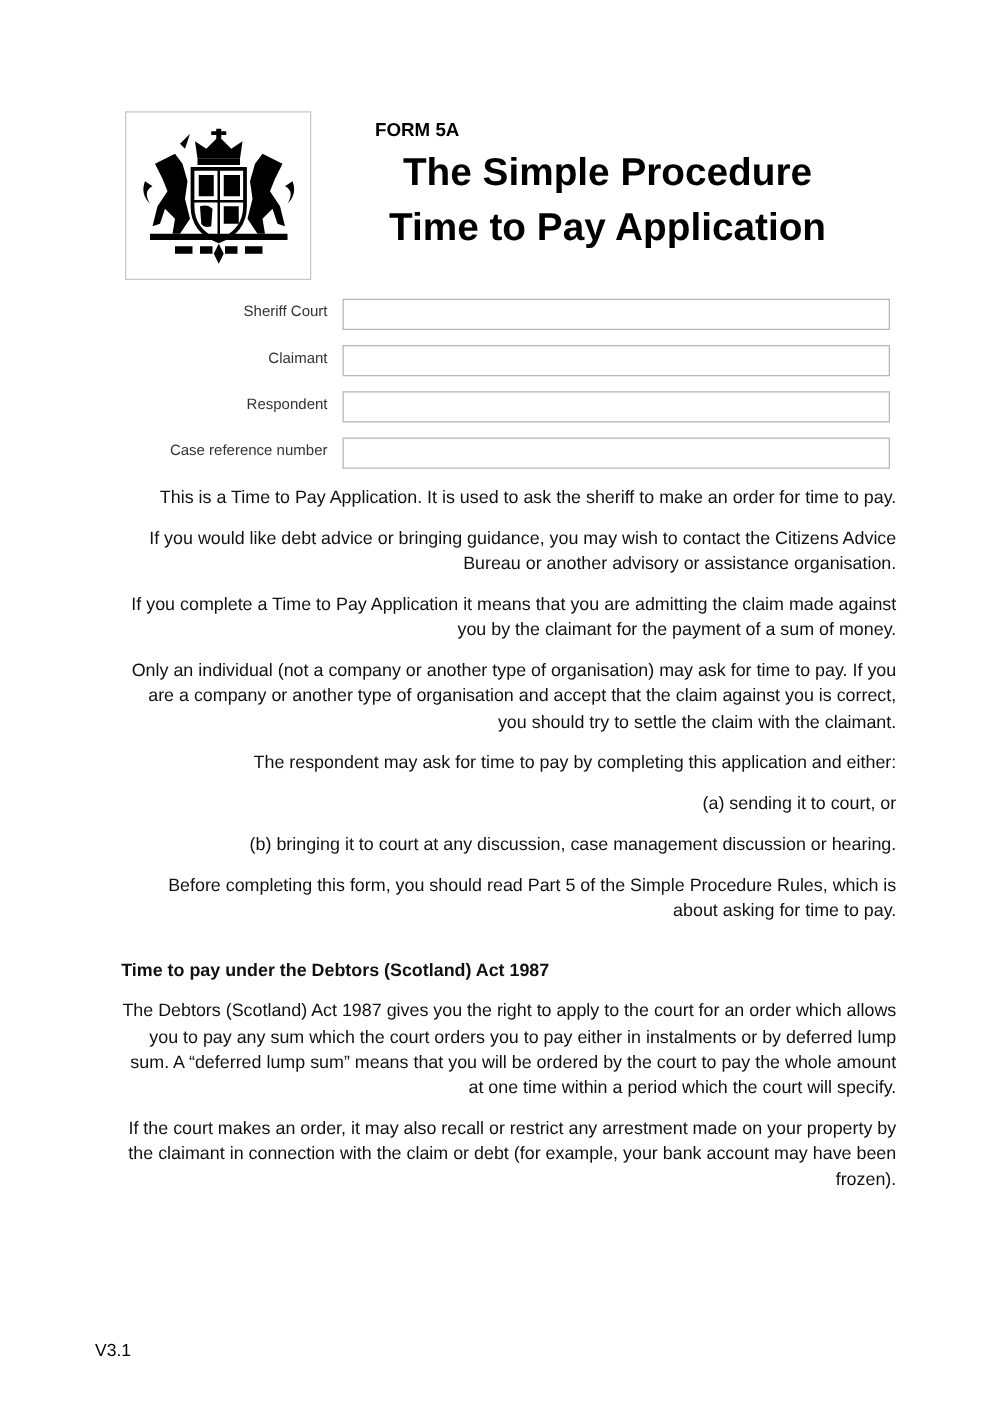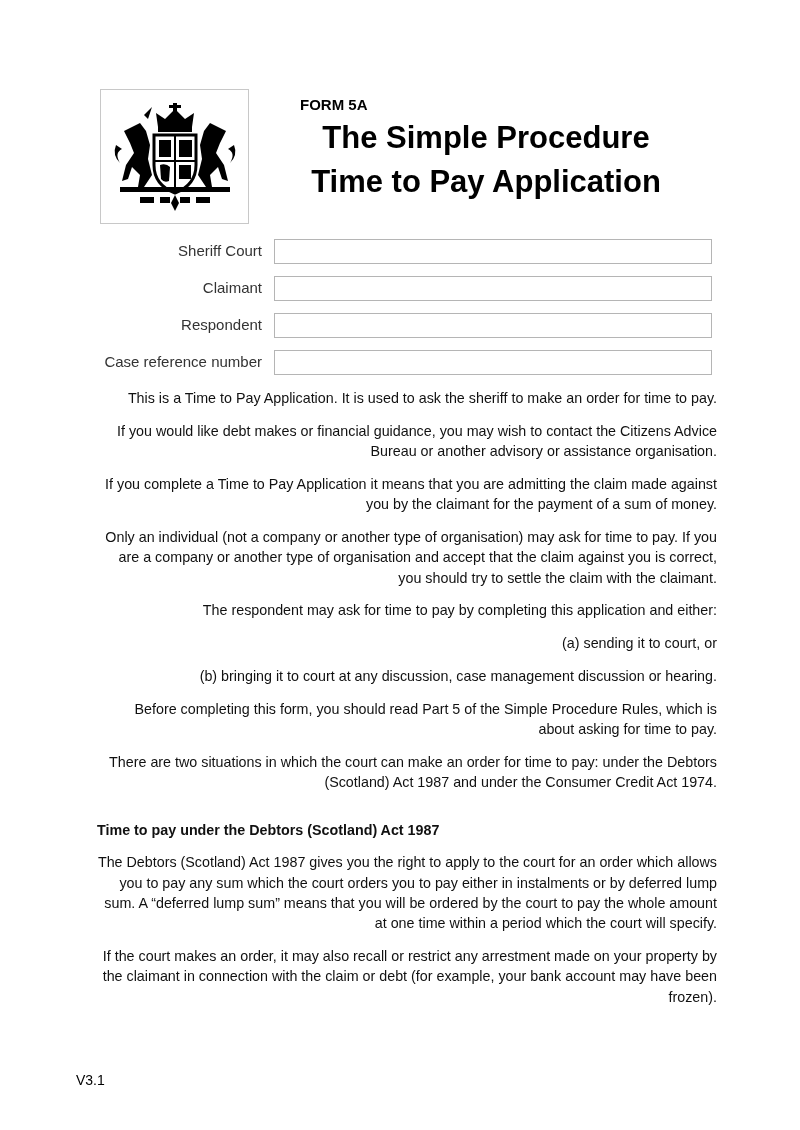--- a/index.html
+++ b/index.html
@@ -6,21 +6,21 @@
   body { width: 800px; height: 1130px; position: relative; overflow: hidden;
          font-family: "Liberation Sans", sans-serif; color: #000; }
   .logo-box { position: absolute; left: 100px; top: 89px; width: 149px; height: 135px;
               border: 1px solid #c8c8c8; box-sizing: border-box; display: flex;
               align-items: center; justify-content: center; }
   .form-no { position: absolute; left: 300px; width: 372px; top: 96px; text-align: left;
              font-weight: bold; font-size: 15px; }
   .title { position: absolute; left: 290px; width: 392px; top: 116px; text-align: center;
            font-weight: bold; font-size: 31px; line-height: 44px; }
   .field-row { position: absolute; left: 100px; width: 612px; height: 25px; }
-  .field-label { position: absolute; right: 450px; top: 3px; font-size: 15px; color: #333;
+  .field-label { position: absolute; right: 450px; top: 3px; font-size: 12px; color: #333;
                  white-space: nowrap; }
   .field-input { position: absolute; left: 174px; top: 0; width: 438px; height: 25px;
                  box-sizing: border-box; border: 1.5px solid #b5b5b5; background: #fff;
                  font-family: "Liberation Sans", sans-serif; font-size: 13px; padding: 2px 6px;
                  outline: none; }
   .body-text { position: absolute; left: 97px; width: 620px; font-size: 14.3px;
                line-height: 20.3px; color: #111; }
   .body-text p { margin: 0 0 12.5px 0; text-align: right; }
   .body-text p.indent { padding-left: 48px; }
   .body-text .b { font-weight: normal; }
@@ -78,26 +78,25 @@
   <span class="field-label">Respondent</span>
   <input class="field-input" type="text" value="" style="">
 </div>
 <div class="field-row" style="top:350px;">
   <span class="field-label">Case reference number</span>
   <input class="field-input" type="text" value="" style="">
 </div>
 
 <div class="body-text" style="top:388px;">
   <p>This is a Time to Pay Application. It is used to ask the sheriff to make an order for time to pay.</p>
-  <p>If you would like debt makes or financial guidance, you may wish to contact the Citizens Advice Bureau or another advisory or assistance organisation.</p>
+  <p>If you would like debt advice or bringing guidance, you may wish to contact the Citizens Advice Bureau or another advisory or assistance organisation.</p>
   <p><span class="b">If you complete a Time to Pay Application it means that you are admitting the claim made against you by the claimant for the payment of a sum of money</span><span>.</span></p>
   <p><span class="b">Only an individual (not a company or another type of organisation) may ask for time to pay.</span><span> If you are a company or another type of organisation and accept that the claim against you is correct, you should try to settle the claim with the claimant.</span></p>
   <p>The respondent may ask for time to pay by completing this application and either:</p>
   <p class="indent">(a) sending it to court, or</p>
   <p class="indent">(b) bringing it to court at any discussion, case management discussion or hearing.</p>
   <p>Before completing this form, you should read Part 5 of the Simple Procedure Rules, which is about asking for time to pay.</p>
-  <p>There are two situations in which the court can make an order for time to pay: under the Debtors (Scotland) Act 1987 and under the Consumer Credit Act 1974.</p>
   <h3>Time to pay under the Debtors (Scotland) Act 1987</h3>
   <p>The Debtors (Scotland) Act 1987 gives you the right to apply to the court for an order which allows you to pay any sum which the court orders you to pay either in instalments or by deferred lump sum. A “deferred lump sum” means that you will be ordered by the court to pay the whole amount at one time within a period which the court will specify.</p>
   <p>If the court makes an order, it may also recall or restrict any arrestment made on your property by the claimant in connection with the claim or debt (for example, your bank account may have been frozen).</p>
 </div>
 
 <div class="version">V3.1</div>
 
 </body></html>

